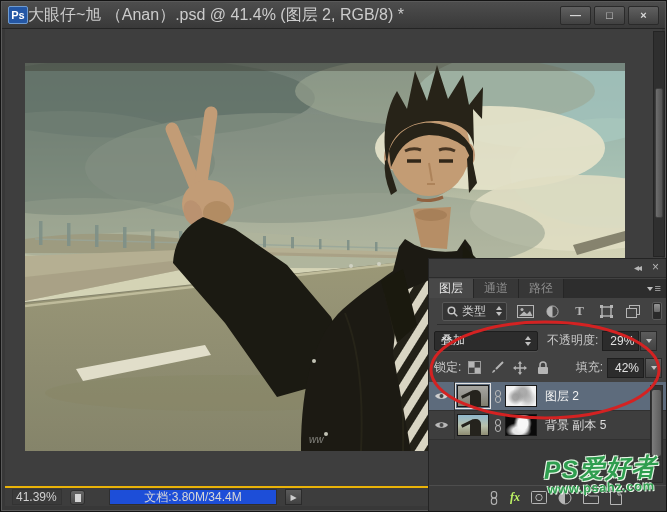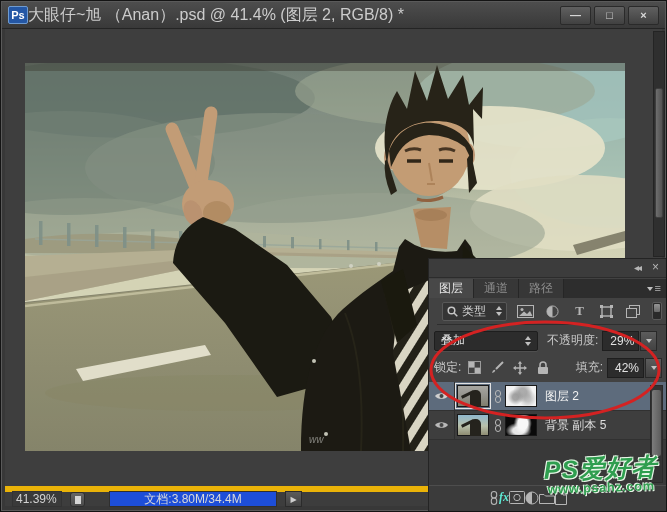--- a/index.html
+++ b/index.html
@@ -18,21 +18,21 @@
   .wbtn{width:31px;height:19px;background:linear-gradient(#606060,#414141);border:1px solid #2a2a2a;
     border-radius:2px;color:#dadada;font-size:11px;font-weight:bold;display:flex;align-items:center;justify-content:center;line-height:1;}
   
   .workspace{position:absolute;top:28px;left:4px;right:4px;bottom:25px;background:#3e3e3e;}
   .photo{position:absolute;left:24px;top:62px;width:600px;height:388px;display:block;z-index:1;}
   .vscroll{position:absolute;left:652px;top:30px;width:12px;height:226px;background:#2f2f2f;border:1px solid #242424;z-index:2;}
   .vthumb{position:absolute;left:1px;right:1px;top:56px;height:130px;
     background:linear-gradient(90deg,#6e6e6e,#525252);border:1px solid #3e3e3e;border-radius:2px;}
   
   .statusbar{position:absolute;left:4px;right:4px;bottom:5px;height:20px;background:#3d3d3d;
-    border-top:6px solid #eab308;display:flex;align-items:center;gap:8px;padding:0 7px;
+    border-top:2px solid #eab308;display:flex;align-items:center;gap:8px;padding:0 7px;
     font-size:12px;color:#d2d2d2;z-index:3;}
   .zoomfield{min-width:50px;height:16px;display:flex;align-items:center;padding:0 3px;
     background:#3a3a3a;border:1px solid #333;}
   .sicon{width:15px;height:15px;border-radius:3px;background:linear-gradient(#666,#4a4a4a);
     border:1px solid #2e2e2e;position:relative;}
   .sicon::after{content:"";position:absolute;left:4px;top:3px;width:6px;height:8px;background:#d5d5d5;}
   .docfield{width:168px;height:16px;margin-left:16px;background:#1d4ed8;border:1px solid #2f2f2f;
     display:flex;align-items:center;justify-content:center;color:#d8d8d8;}
   .sarrow{width:17px;height:16px;background:linear-gradient(#5b5b5b,#414141);border:1px solid #2b2b2b;
     color:#cfcfcf;font-size:8px;display:flex;align-items:center;justify-content:center;}
@@ -93,21 +93,21 @@
   .tmaskdark2{background:
     radial-gradient(ellipse 12px 9px at 48% 55%, #f5f5f5 55%, transparent 100%),
     #0a0a0a;}
   .tcurves{background:linear-gradient(180deg,#c8887a 0%,#e9cdc3 22%,#ffffff 48%,#ffffff 100%);}
   .adjcirc{width:16px;height:16px;border-radius:50%;background:linear-gradient(135deg,#dedede 50%,#4e4e4e 50%);border:1px solid #212121;}
   .chaincell{width:14px;display:flex;justify-content:center;flex:none;}
   .lname{margin-left:8px;color:#dedede;white-space:nowrap;}
   .lrow.selected .lname{color:#f2f2f2;}
   
   .p-toolbar{position:absolute;top:226px;left:0;right:0;bottom:0;background:#3b3b3b;border-top:1px solid #4d4d4d;
-    display:flex;align-items:center;padding:0 6px 3px 60px;color:#5eead4;}
+    display:flex;align-items:center;gap:11px;padding:0 6px 3px 60px;color:#bef264;}
   .fxlabel{font-style:italic;font-weight:bold;font-size:12px;font-family:"Liberation Serif","DejaVu Serif",serif;}
   .panel-scroll{position:absolute;right:4px;top:126px;width:13px;height:98px;background:#333;border:1px solid #2a2a2a;}
   .panel-thumbbar{position:absolute;left:1px;right:1px;top:4px;height:66px;
     background:linear-gradient(90deg,#7c7c7c,#5c5c5c);border-radius:2px;}
   
   .annotation{position:absolute;left:422px;top:316px;width:244px;height:106px;z-index:25;pointer-events:none;}
   .watermark{position:absolute;left:543px;top:454px;z-index:30;color:#2f9e4f;text-align:center;
     transform:rotate(-2deg);pointer-events:none;line-height:1.05;}
   .wm1{font-size:25px;font-weight:bold;font-style:italic;letter-spacing:1px;
     text-shadow:1px 1px 0 #e9f6e9,-1px -1px 0 #e9f6e9,1px -1px 0 #cfe9cf,-1px 1px 0 #cfe9cf;}

